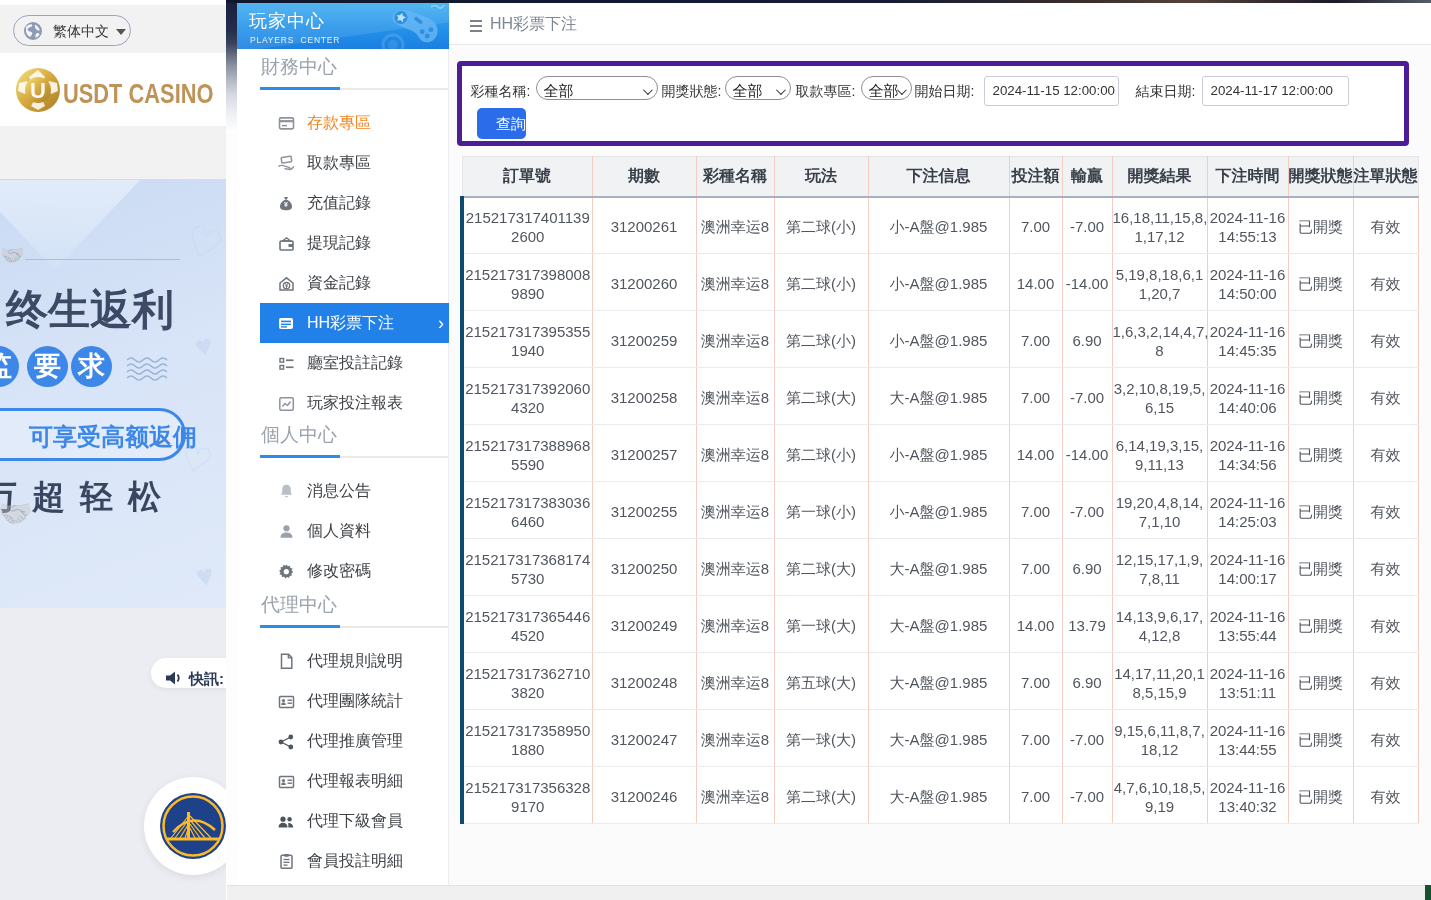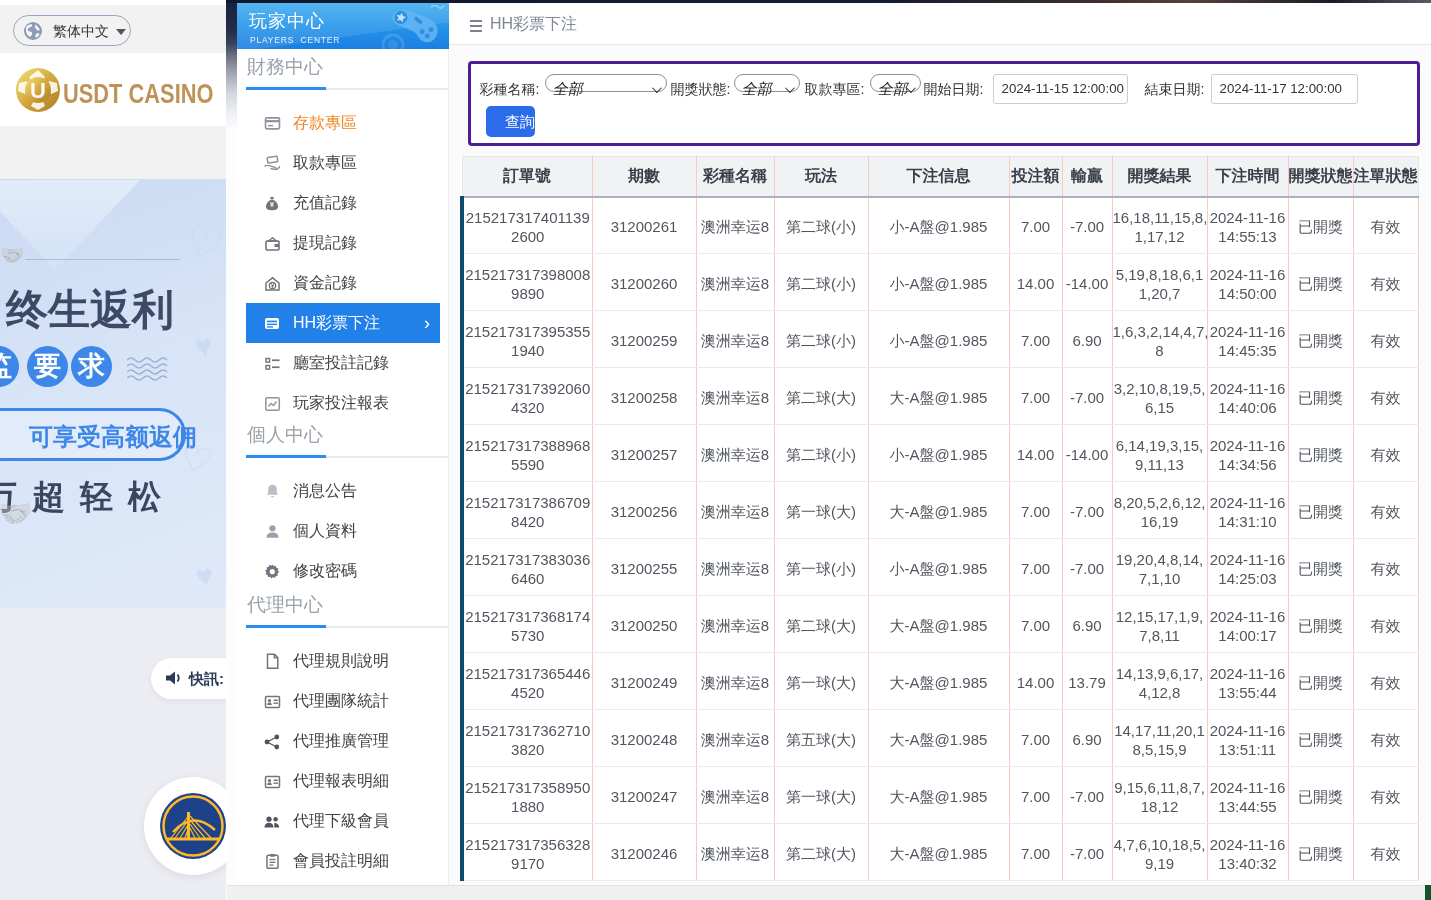--- a/index.html
+++ b/index.html
@@ -25,61 +25,61 @@
 #zt { left:6px; top:103px; font-size:42px; font-weight:900; color:#3d4a66; letter-spacing:0px; white-space:nowrap; }
 .bcirc { top:167px; width:41px; height:41px; border-radius:50%; background:#3c87e8; color:#fff; font-size:27px; font-weight:bold; text-align:center; line-height:41px; }
 #waves { left:127px; top:178px; }
 #pill { left:-42px; top:229px; width:228px; height:53px; border:3px solid #3c87e8; border-radius:27px; background:rgba(255,255,255,0.25); }
 #pilltext { left:1px; top:242px; font-size:24px; font-weight:bold; color:#3c87e8; white-space:nowrap;margin-left:28px; }
 #wcqs { left:-16px; top:296px; font-size:33px; font-weight:900; color:#39465f; letter-spacing:15px; white-space:nowrap; }
 #hs2 { left:-2px; top:318px; font-size:28px; filter:grayscale(100%) opacity(.45); }
 .heart { position:absolute; color:#c3d5f0; opacity:.55; }
 
 
-#news { left:151px; top:658px; width:100px; height:41px; background:#fff; border-radius:21px; box-shadow:0 2px 6px rgba(0,0,0,0.06); }
+#news { left:151px; top:658px; width:100px; height:30px; background:#fff; border-radius:21px; box-shadow:0 2px 6px rgba(0,0,0,0.06); }
 #news .spk { position:absolute; left:13px; top:10px; }
 #news .nt { position:absolute; left:38px; top:12px; font-size:15px; font-weight:bold; color:#2b3a57; }
 
 
 #bigcirc { left:144px; top:777px; width:98px; height:98px; border-radius:50%; background:#fff; box-shadow:0 2px 8px rgba(0,0,0,0.08); }
 #gsw { left:159px; top:792px; }
 
 
 #topstrip { left:226px; top:0; width:1205px; height:3px; background:linear-gradient(90deg,#10182e 0%,#141b33 55%,#3d2f2c 72%,#55413a 80%,#1c1a28 92%,#565d66 100%); }
 #leftstrip { left:226px; top:3px; width:11px; height:130px; background:linear-gradient(180deg,#18223e 0%,#232c48 20%,#39415a 31%,#6a7183 41%,#8e94a3 49%,#aeb3bf 58%,#d5d8e0 70%,#eff0f4 85%,#fff 100%); }
 #leftstrip2 { left:226px; top:133px; width:11px; height:767px; background:#fdfdfe; }
 
 
 #sidebar { left:237px; top:3px; width:212px; height:882px; background:#fff; border-right:1px solid #ececf0; }
 #sbhead { position:absolute; left:0; top:0; width:212px; height:46px; background:linear-gradient(180deg,#41aeee 0%,#2492e9 55%,#1b7fe2 100%); overflow:hidden; }
 #sbhead .sheen { position:absolute; left:-40px; top:-34px; width:260px; height:70px; background:rgba(255,255,255,0.10); transform:rotate(-8deg); }
 #sbhead .t1 { position:absolute; left:12px; top:9px; font-size:18px; line-height:19px; color:#fff; letter-spacing:1px; }
 #sbhead .t2 { position:absolute; left:13px; top:32.5px; font-size:8.5px; line-height:9px; color:#eaf4ff; letter-spacing:0.8px; }
-.sect { position:absolute; left:9px; width:194px; }
+.sect { position:absolute; left:23px; width:194px; }
 .stitle { font-size:19px; line-height:25px; color:#9aa2ac; padding-left:1px; }
 .sline { height:2px; background:#e9e9ec; margin-top:9px; position:relative; width:203px; }
 .sline::before { content:""; position:absolute; left:0; top:-1px; width:80px; height:3px; background:#2b8cf0; }
 .mi { position:relative; width:194px; height:40px; }
 .mic { position:absolute; left:17px; top:50%; transform:translateY(-50%); width:18px; text-align:center; }
 .mic svg { vertical-align:middle; }
 .mit { position:absolute; left:47px; top:50%; transform:translateY(-50%); font-size:16px; color:#3e4246; }
 .mi.orange .mit { color:#f0851d; }
 .mi.sel { background:#2181e8; }
 .mi.sel .mit { color:#fff; }
 .arr { position:absolute; right:10px; top:50%; transform:translateY(-50%); color:#fff; font-size:18px; }
 
 
 #content { left:449px; top:3px; width:982px; height:882px; background:#fbfbfc; }
 #chead { position:absolute; left:0; top:0; width:982px; height:42px; background:#fff; border-bottom:1px solid #e8e8ea; }
 #hamb { position:absolute; left:21px; top:17px; width:12px; height:12px; }
 #hamb div { height:2px; background:#7d8288; margin-bottom:3px; }
 #chead .ct { position:absolute; left:41px; top:11px; font-size:16px; color:#7d8796; }
-#filter { position:absolute; left:19px; top:57.5px; width:952px; height:85px; background:#fff; border:3px solid #4c1d95; border-radius:4px; }
+#filter { position:absolute; left:8px; top:57.5px; width:952px; height:85px; background:#fff; border:5px solid #4c1d95; border-radius:4px; }
 .flabel { position:absolute; top:10.5px; font-size:14px; color:#333; line-height:30px; height:30px; }
-.fsel { position:absolute; top:10.5px; height:18px; border:1px solid #8f8f8f; border-radius:14px; background:#fff; font-size:15px; color:#222; padding-left:7px; line-height:28px;font-style:italic; }
+.fsel { position:absolute; top:10.5px; height:24px; border:1px solid #8f8f8f; border-radius:14px; background:#fff; font-size:15px; color:#222; padding-left:7px; line-height:28px; }
 .fsel .chev { position:absolute; right:7px; top:11px; width:7px; height:7px; border-right:1.8px solid #333; border-bottom:1.8px solid #333; transform:rotate(45deg) translateY(-2px); }
 .fdate { position:absolute; top:10.5px; height:30px; border:1px solid #c9ccd4; border-radius:3px; background:#fff; font-size:13.3px; color:#333; padding-left:8px; line-height:28px; }
 #qbtn { position:absolute; left:15px; top:42px; width:49px; height:31px; background:#2a6cea; border-radius:5px; color:#fff; font-size:15px; text-align:right; line-height:31px; }
 
 
 #tbl { position:absolute; left:11px; top:153px; width:956px; border-collapse:collapse; table-layout:fixed; background:#fff; font-size:15px; color:#51565e; }
 #tbl th { height:40px; background:#f1f2f4; font-size:16px; color:#39404a; font-weight:bold; border:1px solid #f3ccc2; border-top:1px solid #e3e5e9; border-bottom:2px solid #a9b0bf; padding:0; text-align:center; }
 #tbl th:first-child { border-left:1px solid #e3e5e9; }
 #tbl th:last-child { border-right:1px solid #e3e5e9; }
 #tbl td { padding-top:3px !important; height:57px; border:1px solid #f3ccc2; border-top:1px solid #ebebed; border-bottom:1px solid #ebebed; text-align:center; line-height:19px; padding:0; }
@@ -455,33 +455,20 @@
 <td>第二球(小)</td>
 <td>小-A盤@1.985</td>
 <td>14.00</td>
 <td>-14.00</td>
 <td>6,14,19,3,15,<br>9,11,13</td>
 <td>2024-11-16<br>14:34:56</td>
 <td>已開獎</td>
 <td>有效</td>
 </tr>
 <tr>
-<td class="ord">215217317386709<br>8420</td>
-<td>31200256</td>
-<td>澳洲幸运8</td>
-<td>第一球(大)</td>
-<td>大-A盤@1.985</td>
-<td>7.00</td>
-<td>-7.00</td>
-<td>8,20,5,2,6,12,<br>16,19</td>
-<td>2024-11-16<br>14:31:10</td>
-<td>已開獎</td>
-<td>有效</td>
-</tr>
-<tr>
 <td class="ord">215217317383036<br>6460</td>
 <td>31200255</td>
 <td>澳洲幸运8</td>
 <td>第一球(小)</td>
 <td>小-A盤@1.985</td>
 <td>7.00</td>
 <td>-7.00</td>
 <td>19,20,4,8,14,<br>7,1,10</td>
 <td>2024-11-16<br>14:25:03</td>
 <td>已開獎</td>

